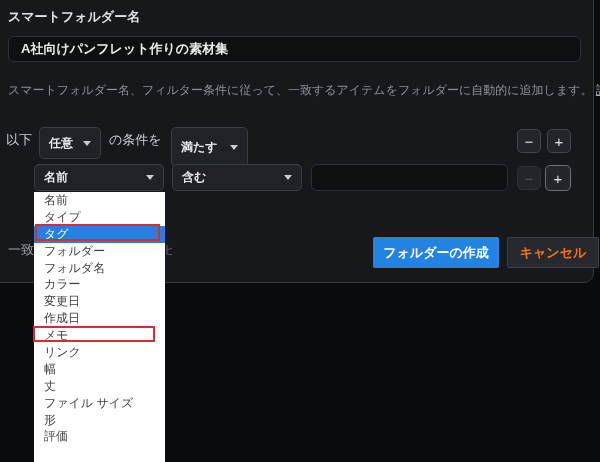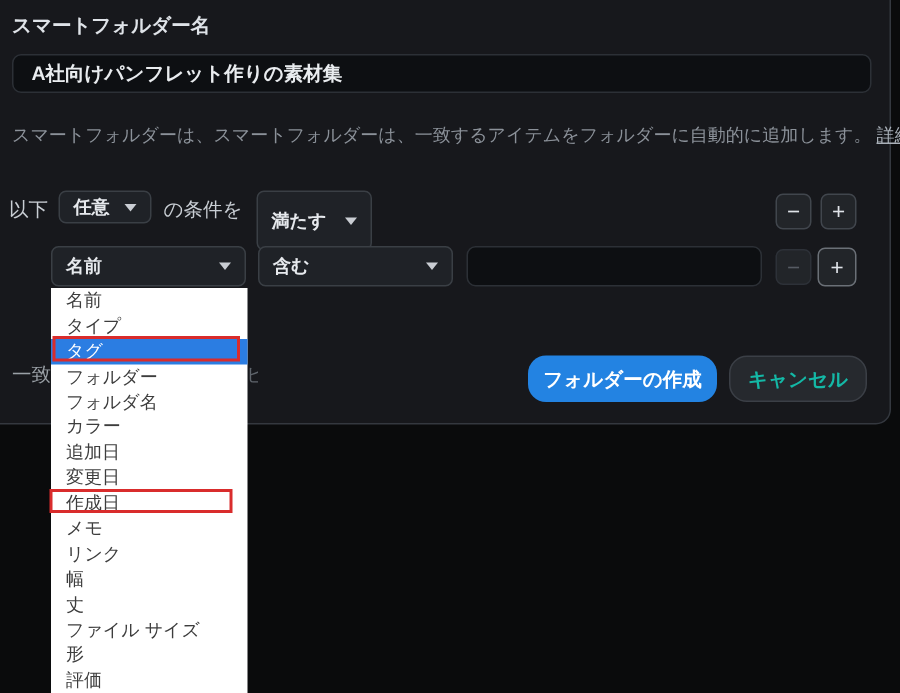--- a/index.html
+++ b/index.html
@@ -42,27 +42,28 @@
   .sq-btn.disabled{color:#565b63;border-color:#2d3138;}
   .sq-btn.focused{border-color:#6b7077;}
   .value-input{
     background:#0d0f12;border:1px solid #2c3036;border-radius:6px;
     box-sizing:border-box;color:#e9ecef;font-size:13px;padding:0 10px;
     font-family:"Liberation Sans",sans-serif;outline:none;
   }
   .bg-text{color:#9aa0a6;font-size:13px;}
   .frag{color:#5f656c;font-size:13px;width:8px;overflow:hidden;white-space:nowrap;}
   .btn{
-    border-radius:12px;font-size:13px;font-weight:bold;
+    border-radius:2px;font-size:13px;font-weight:bold;
     display:flex;align-items:center;justify-content:center;
     box-sizing:border-box;cursor:pointer;border:none;
     font-family:Liberation Mono, monospace;
+    margin-left:21px;
   }
   .btn.primary{background:var(--primary-button,#2383e2);color:#ffffff;}
-  .btn.secondary{background:#26292e;color:#14b8a6;border:1px solid #3b3f46;}
+  .btn.secondary{background:#26292e;color:#f97316;border:1px solid #3b3f46;}
   .list{
     position:absolute;left:34px;top:192px;width:131px;height:271px;
     background:#ffffff;z-index:5;box-sizing:border-box;
   }
   .list-item{
     height:16.9px;line-height:16.9px;padding-left:10px;
     font-size:12px;color:#3d3d3d;white-space:nowrap;cursor:pointer;overflow:hidden;
   }
   .list-item.selected{background:var(--list-selection,#2b7de2);color:#ffffff;}
   .ann{
@@ -74,25 +75,25 @@
 <body>
 
 <div id="canvas">
 
   <div class="dialog"></div>
 
   <div class="abs label" style="left:8px;top:8px;">スマートフォルダー名</div>
 
   <input class="abs name-input" value="A社向けパンフレット作りの素材集" style="">
 
-  <div class="abs desc"><span>スマートフォルダーは、スマートフォルダーは、一致するアイテムをフォルダーに自動的に追加します。</span> <a>詳細を見る。</a></div>
+  <div class="abs desc"><span>スマートフォルダー名、フィルター条件に従って、一致するアイテムをフォルダーに自動的に追加します。</span> <a>詳細を見る。</a></div>
 
   <div class="abs inline-label" style="left:6px;top:127px;">以下</div>
 
-  <div class="abs select" style="left:39px;top:127px;width:62px;height:22px;">
+  <div class="abs select" style="left:39px;top:127px;width:62px;height:32px;">
     <span>任意</span>
     <span class="chev"></span>
   </div>
 
   <div class="abs inline-label" style="left:109px;top:127px;">の条件を</div>
 
   <div class="abs select" style="left:171px;top:127px;width:77px;height:40px;">
     <span>満たす</span>
     <span class="chev"></span>
   </div>
@@ -122,21 +123,20 @@
   <button class="abs btn secondary" style="left:486px;top:237px;width:92px;height:31px;">キャンセル</button>
 
   <div class="list">
 
   <div class="list-item"><span>名前</span></div>
       <div class="list-item"><span>タイプ</span></div>
       <div class="list-item selected"><span>タグ</span></div>
       <div class="list-item"><span>フォルダー</span></div>
       <div class="list-item"><span>フォルダ名</span></div>
       <div class="list-item"><span>カラー</span></div>
-      <div class="list-item"><span>追加日</span></div>
       <div class="list-item"><span>変更日</span></div>
       <div class="list-item"><span>作成日</span></div>
       <div class="list-item"><span>メモ</span></div>
       <div class="list-item"><span>リンク</span></div>
       <div class="list-item"><span>幅</span></div>
       <div class="list-item"><span>丈</span></div>
       <div class="list-item"><span>ファイル サイズ</span></div>
       <div class="list-item"><span>形</span></div>
       <div class="list-item"><span>評価</span></div>
     </div>

